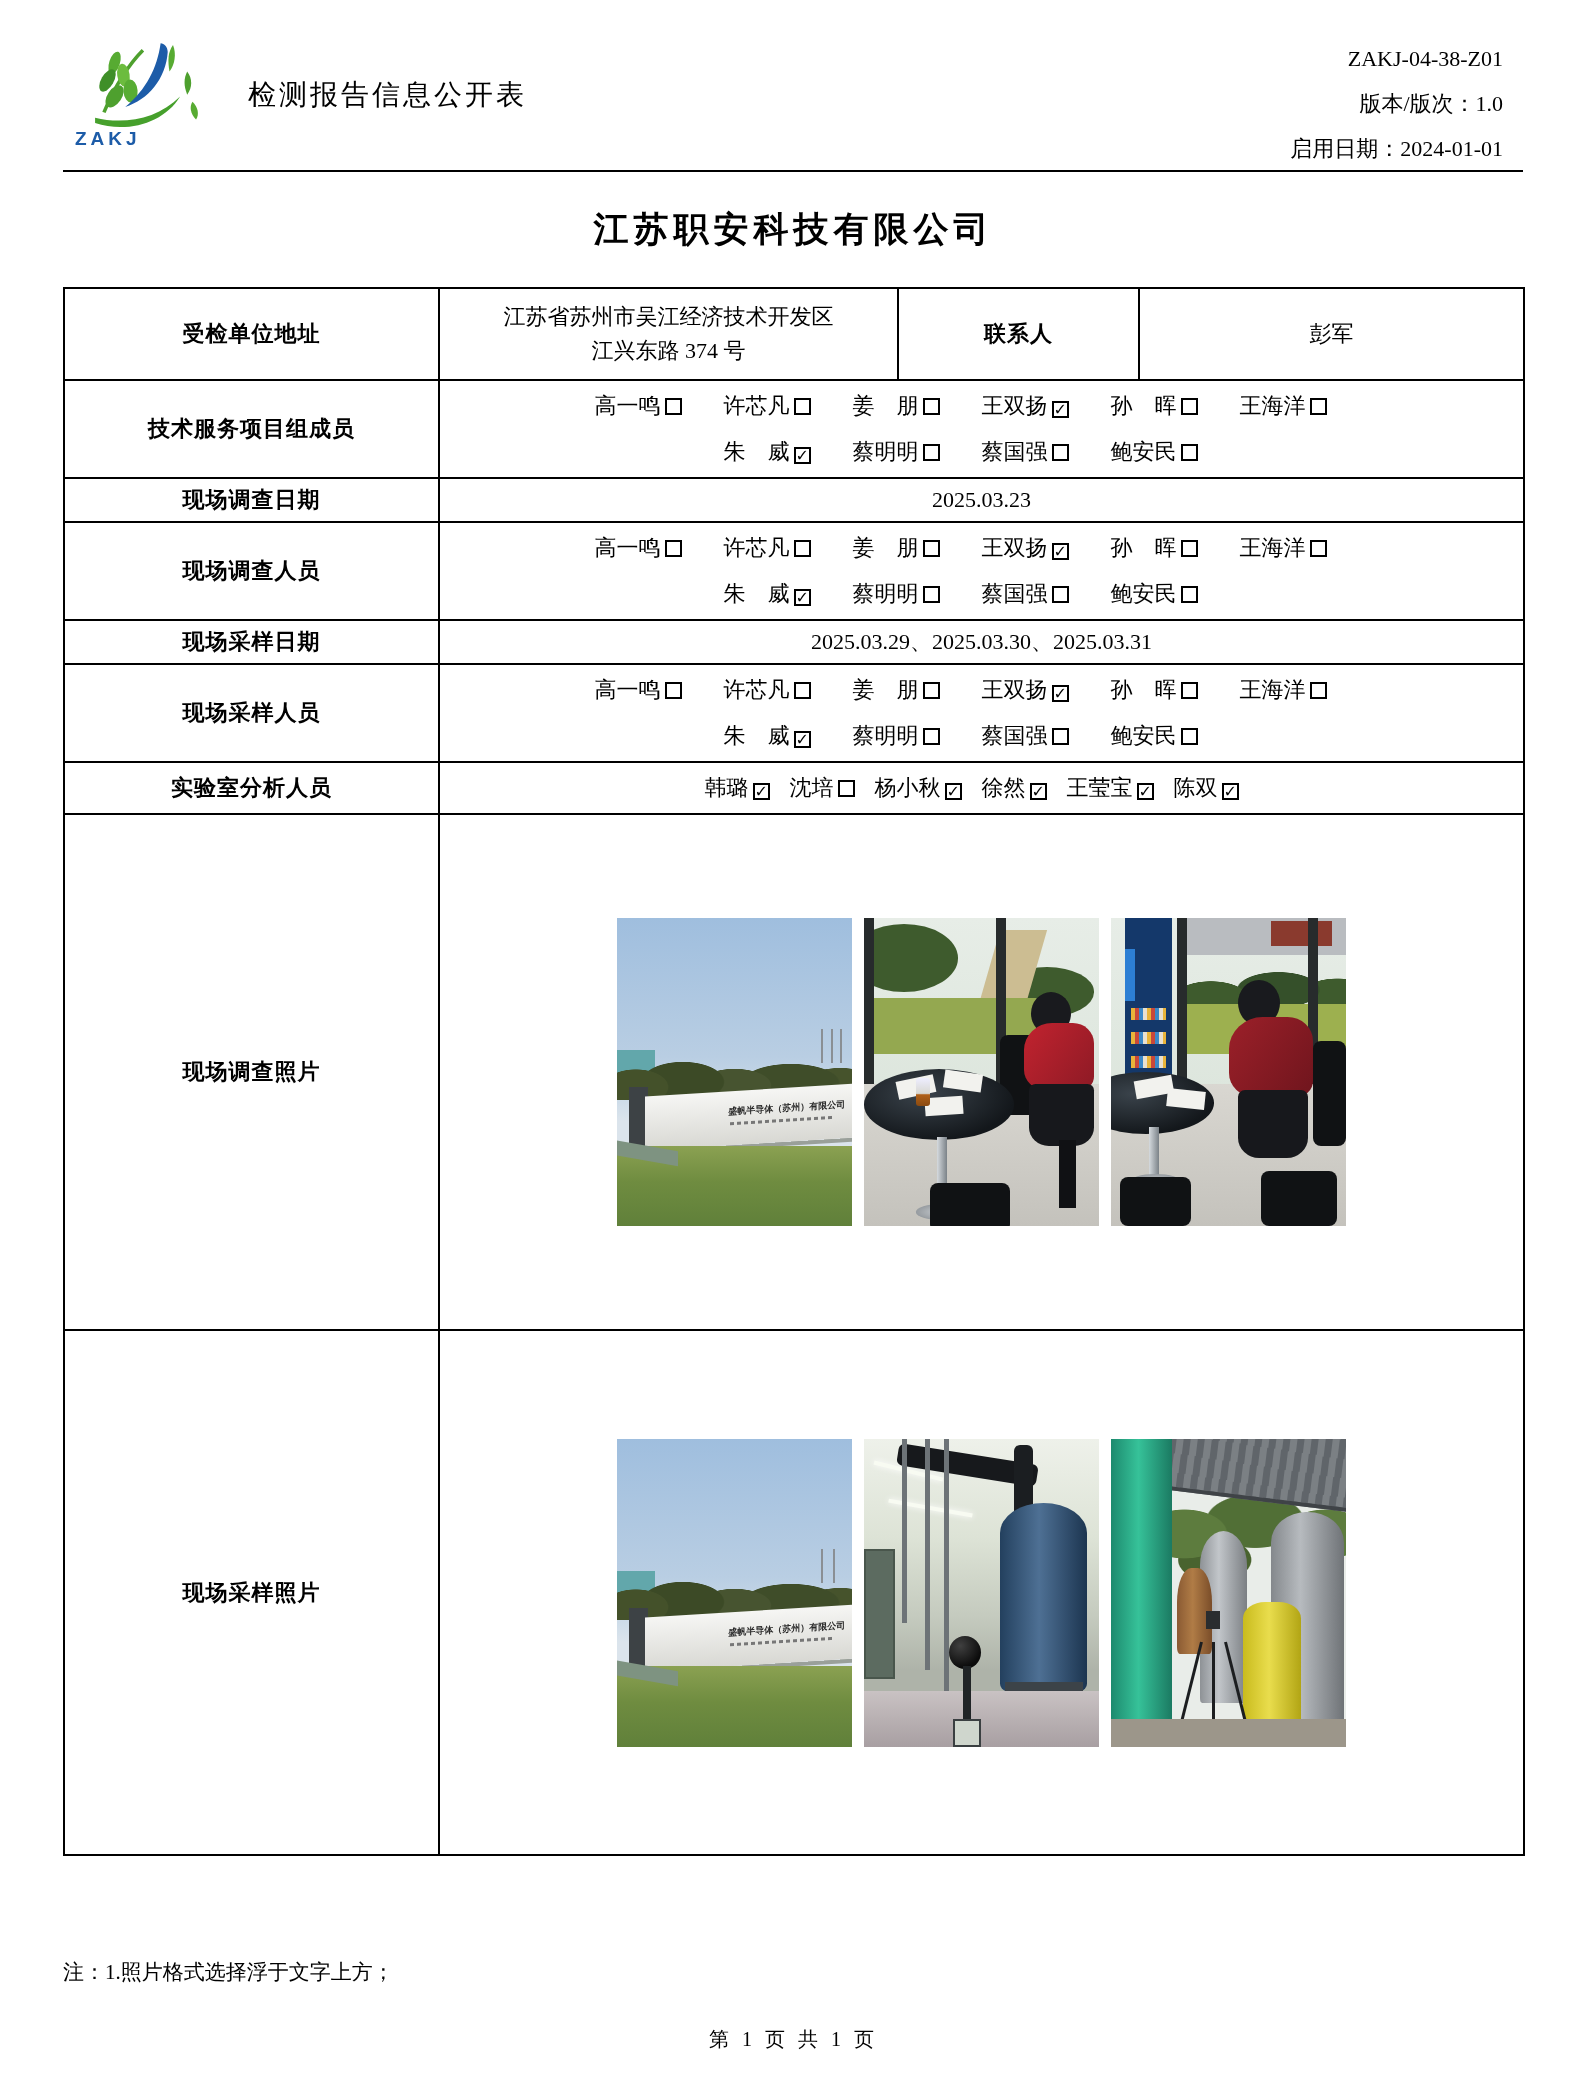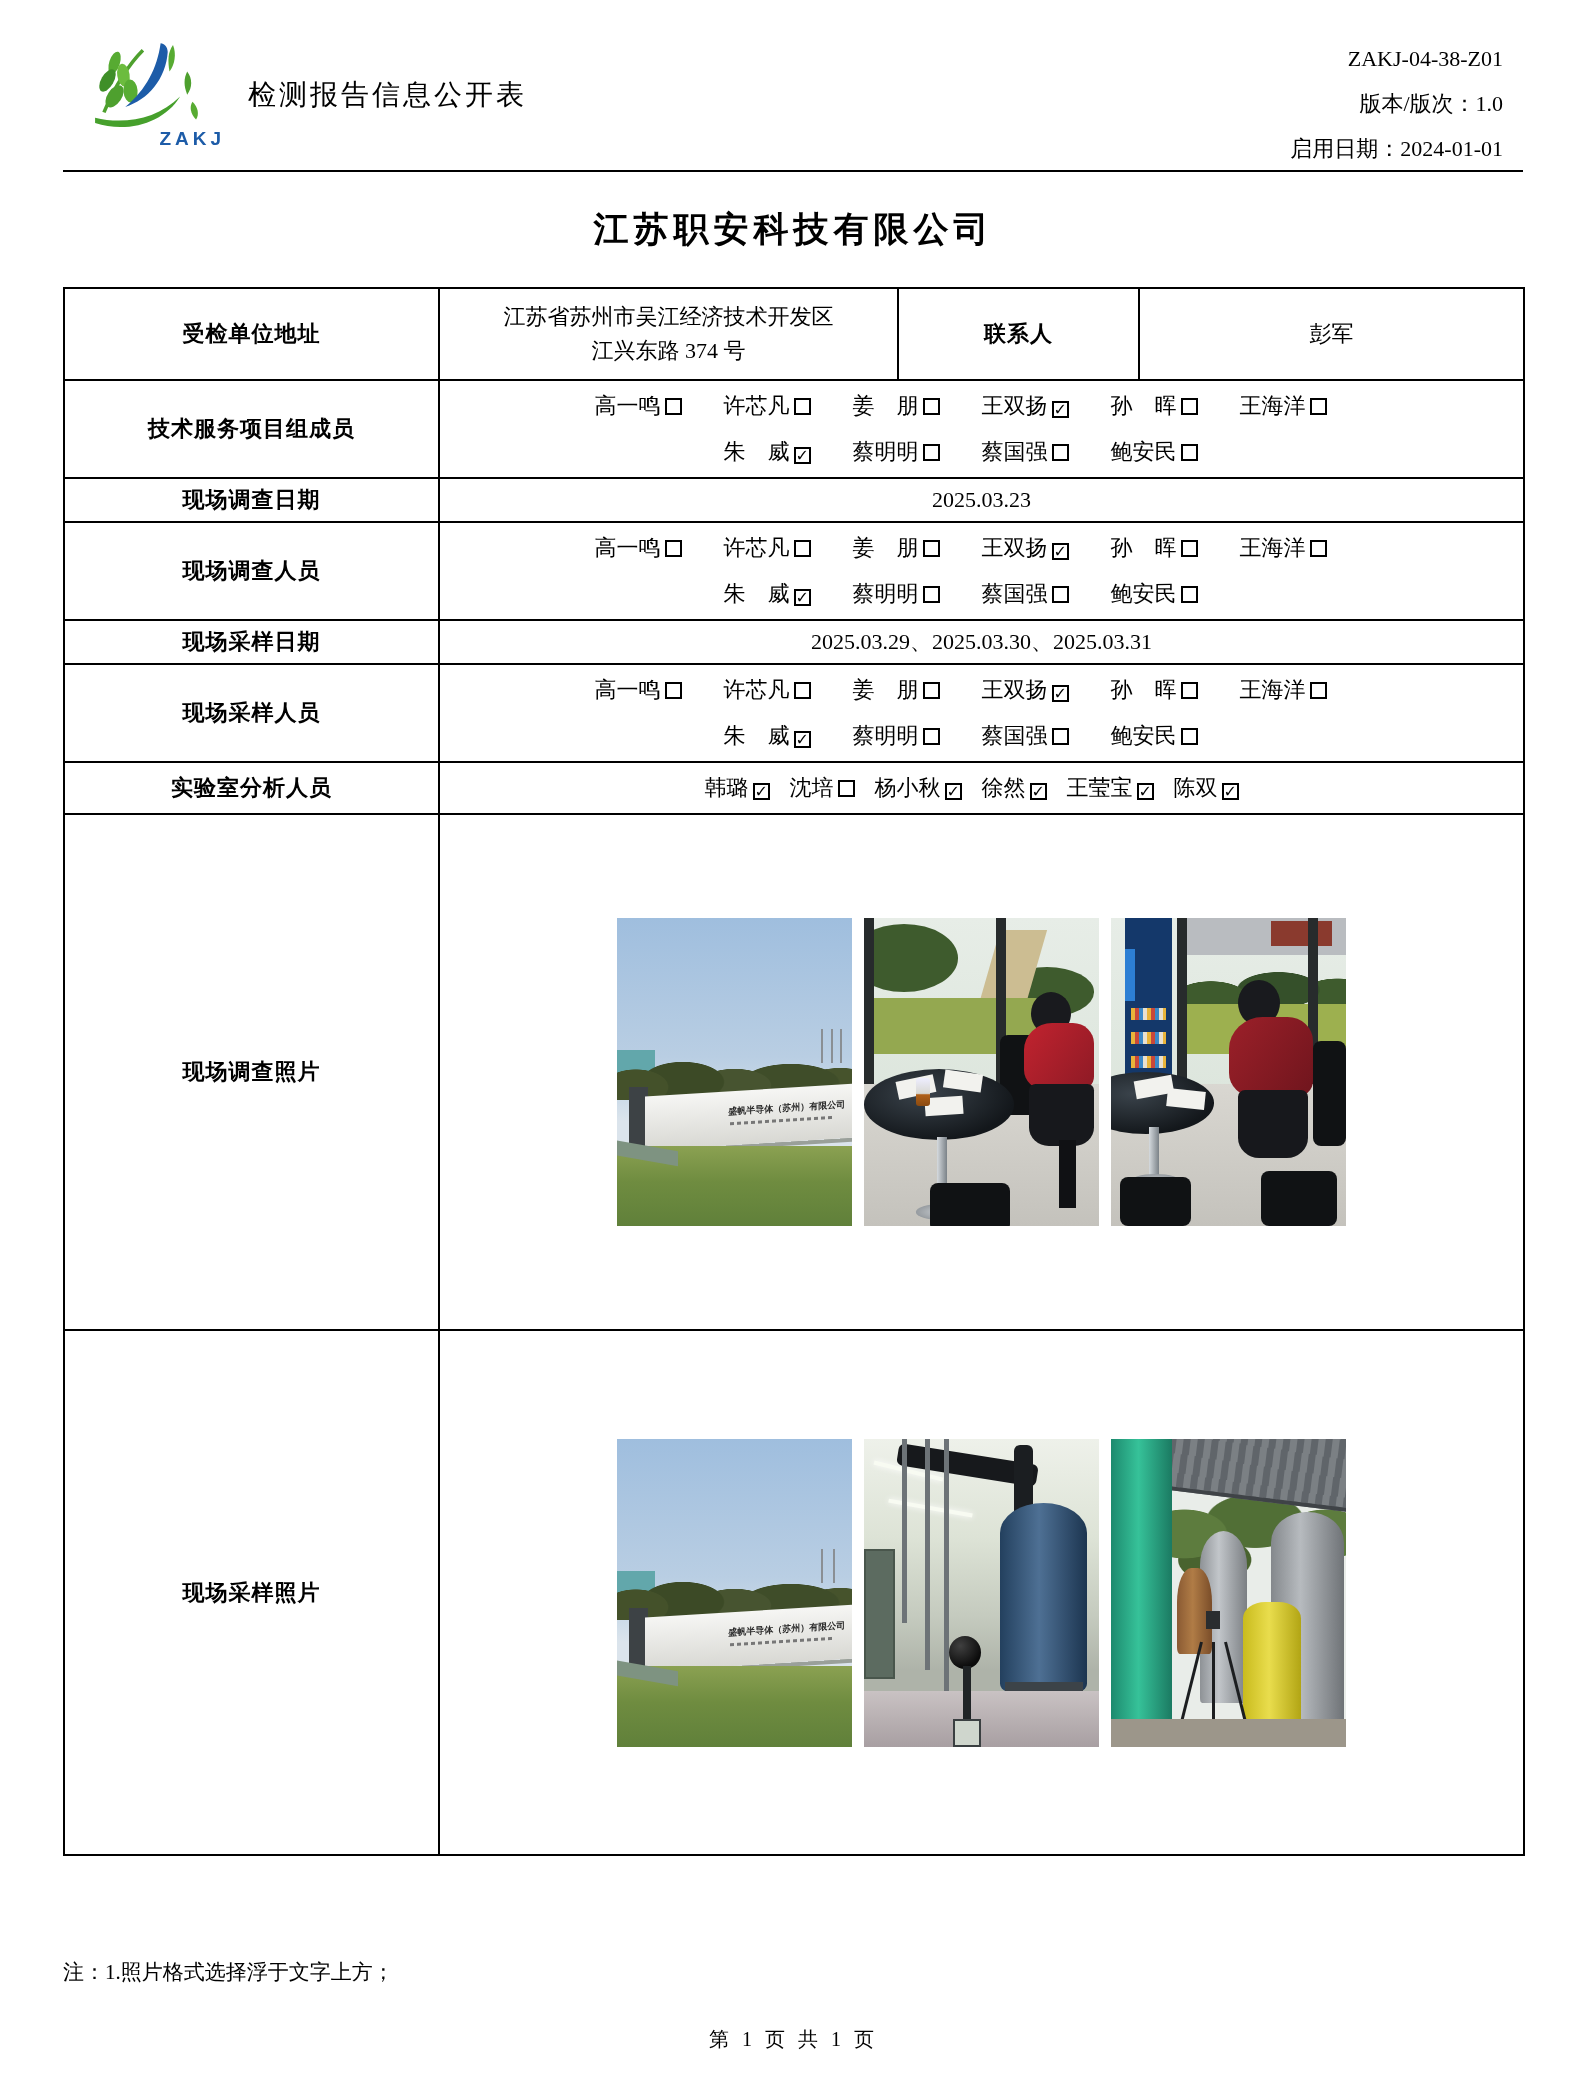--- a/index.html
+++ b/index.html
@@ -3,21 +3,21 @@
 <meta charset="utf-8">
 <style>
   * { margin:0; padding:0; box-sizing:border-box; }
   html,body { background:#e9e9e9; }
   .page {
     position:relative; width:1587px; height:2093px; margin:0 auto; background:#ffffff;
     font-family:"Liberation Serif","DejaVu Serif",serif; color:#000;
   }
   
   .hdr { position:absolute; left:63px; right:64px; top:36px; height:128px; }
-  .logo { position:absolute; left:12px; top:0; width:150px; height:128px; text-align:right; }
+  .logo { position:absolute; left:12px; top:0; width:150px; height:128px; text-align:left; }
   .logo svg { display:block; margin:0 auto; }
   .logo-text { font-family:"Liberation Sans","DejaVu Sans",sans-serif; font-weight:bold; color:#1d5ca8; font-size:19px; letter-spacing:4px; margin-top:-4px; }
   .company { position:absolute; left:185px; top:40px; font-size:28px; letter-spacing:3px; }
   .meta { position:absolute; right:20px; top:0; text-align:right; font-size:22px; line-height:45px;margin-left:40px; }
   .hdr-rule { position:absolute; left:63px; right:64px; top:170px; border-bottom:2px solid #000; }
   
   .title { position:absolute; left:0; right:0; top:206px; text-align:center; font-size:35px; font-weight:bold; letter-spacing:5px; }
   
   table.main { position:absolute; left:63px; top:287px; width:1460px; border-collapse:collapse; table-layout:fixed; }
   table.main td { border:2px solid #000; font-size:22px; text-align:center; vertical-align:middle; padding:2px 6px; }

